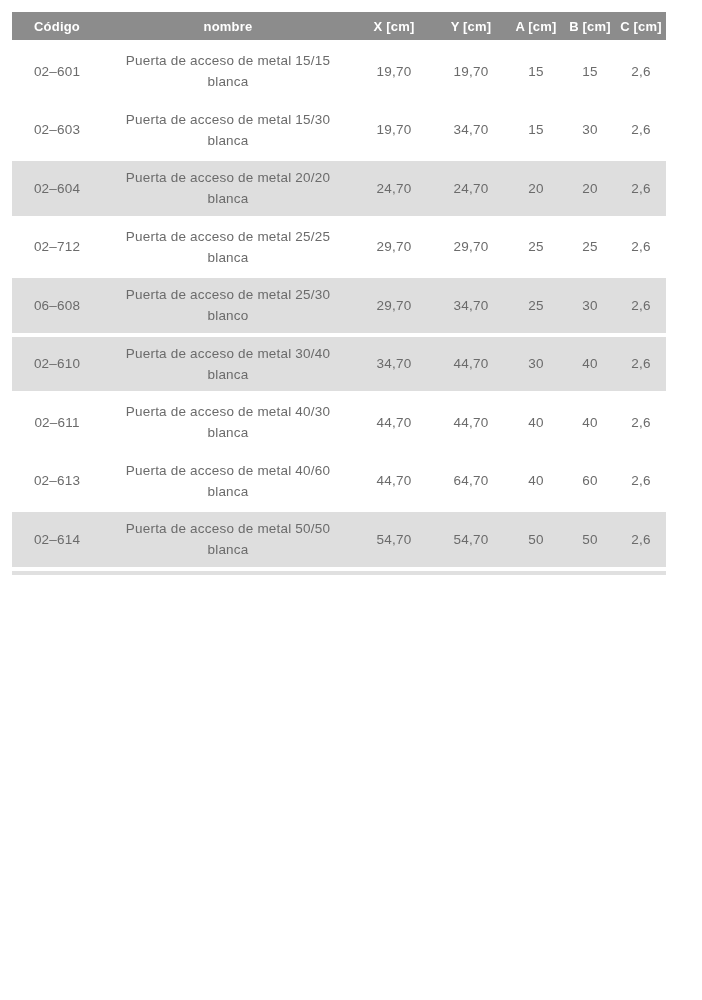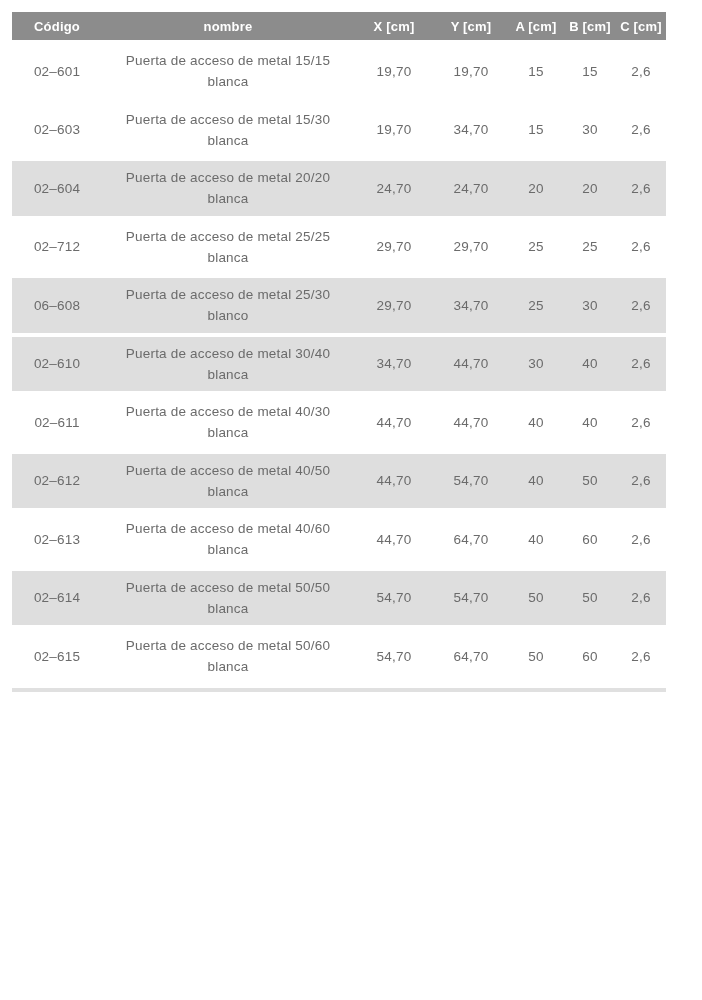--- a/index.html
+++ b/index.html
@@ -168,32 +168,20 @@
       <div>Puerta de acceso de metal 40/30</div>
       <div>blanca</div>
     </td>
     <td>44,70</td>
     <td>44,70</td>
     <td>40</td>
     <td>40</td>
     <td>2,6</td>
   </tr>
 
-  <tr class="row-alt">
-    <td class="col-codigo">02–612</td>
-    <td class="col-nombre">
-      <div>Puerta de acceso de metal 40/50</div>
-      <div>blanca</div>
-    </td>
-    <td>44,70</td>
-    <td>54,70</td>
-    <td>40</td>
-    <td>50</td>
-    <td>2,6</td>
-  </tr>
 
   <tr>
     <td class="col-codigo">02–613</td>
     <td class="col-nombre">
       <div>Puerta de acceso de metal 40/60</div>
       <div>blanca</div>
     </td>
     <td>44,70</td>
     <td>64,70</td>
     <td>40</td>
@@ -207,29 +195,17 @@
       <div>Puerta de acceso de metal 50/50</div>
       <div>blanca</div>
     </td>
     <td>54,70</td>
     <td>54,70</td>
     <td>50</td>
     <td>50</td>
     <td>2,6</td>
   </tr>
 
-  <tr>
-    <td class="col-codigo">02–615</td>
-    <td class="col-nombre">
-      <div>Puerta de acceso de metal 50/60</div>
-      <div>blanca</div>
-    </td>
-    <td>54,70</td>
-    <td>64,70</td>
-    <td>50</td>
-    <td>60</td>
-    <td>2,6</td>
-  </tr>
 
 </tbody>
   </table>
   <div class="next-row-sliver"></div>
 </div>
 
 </body></html>

